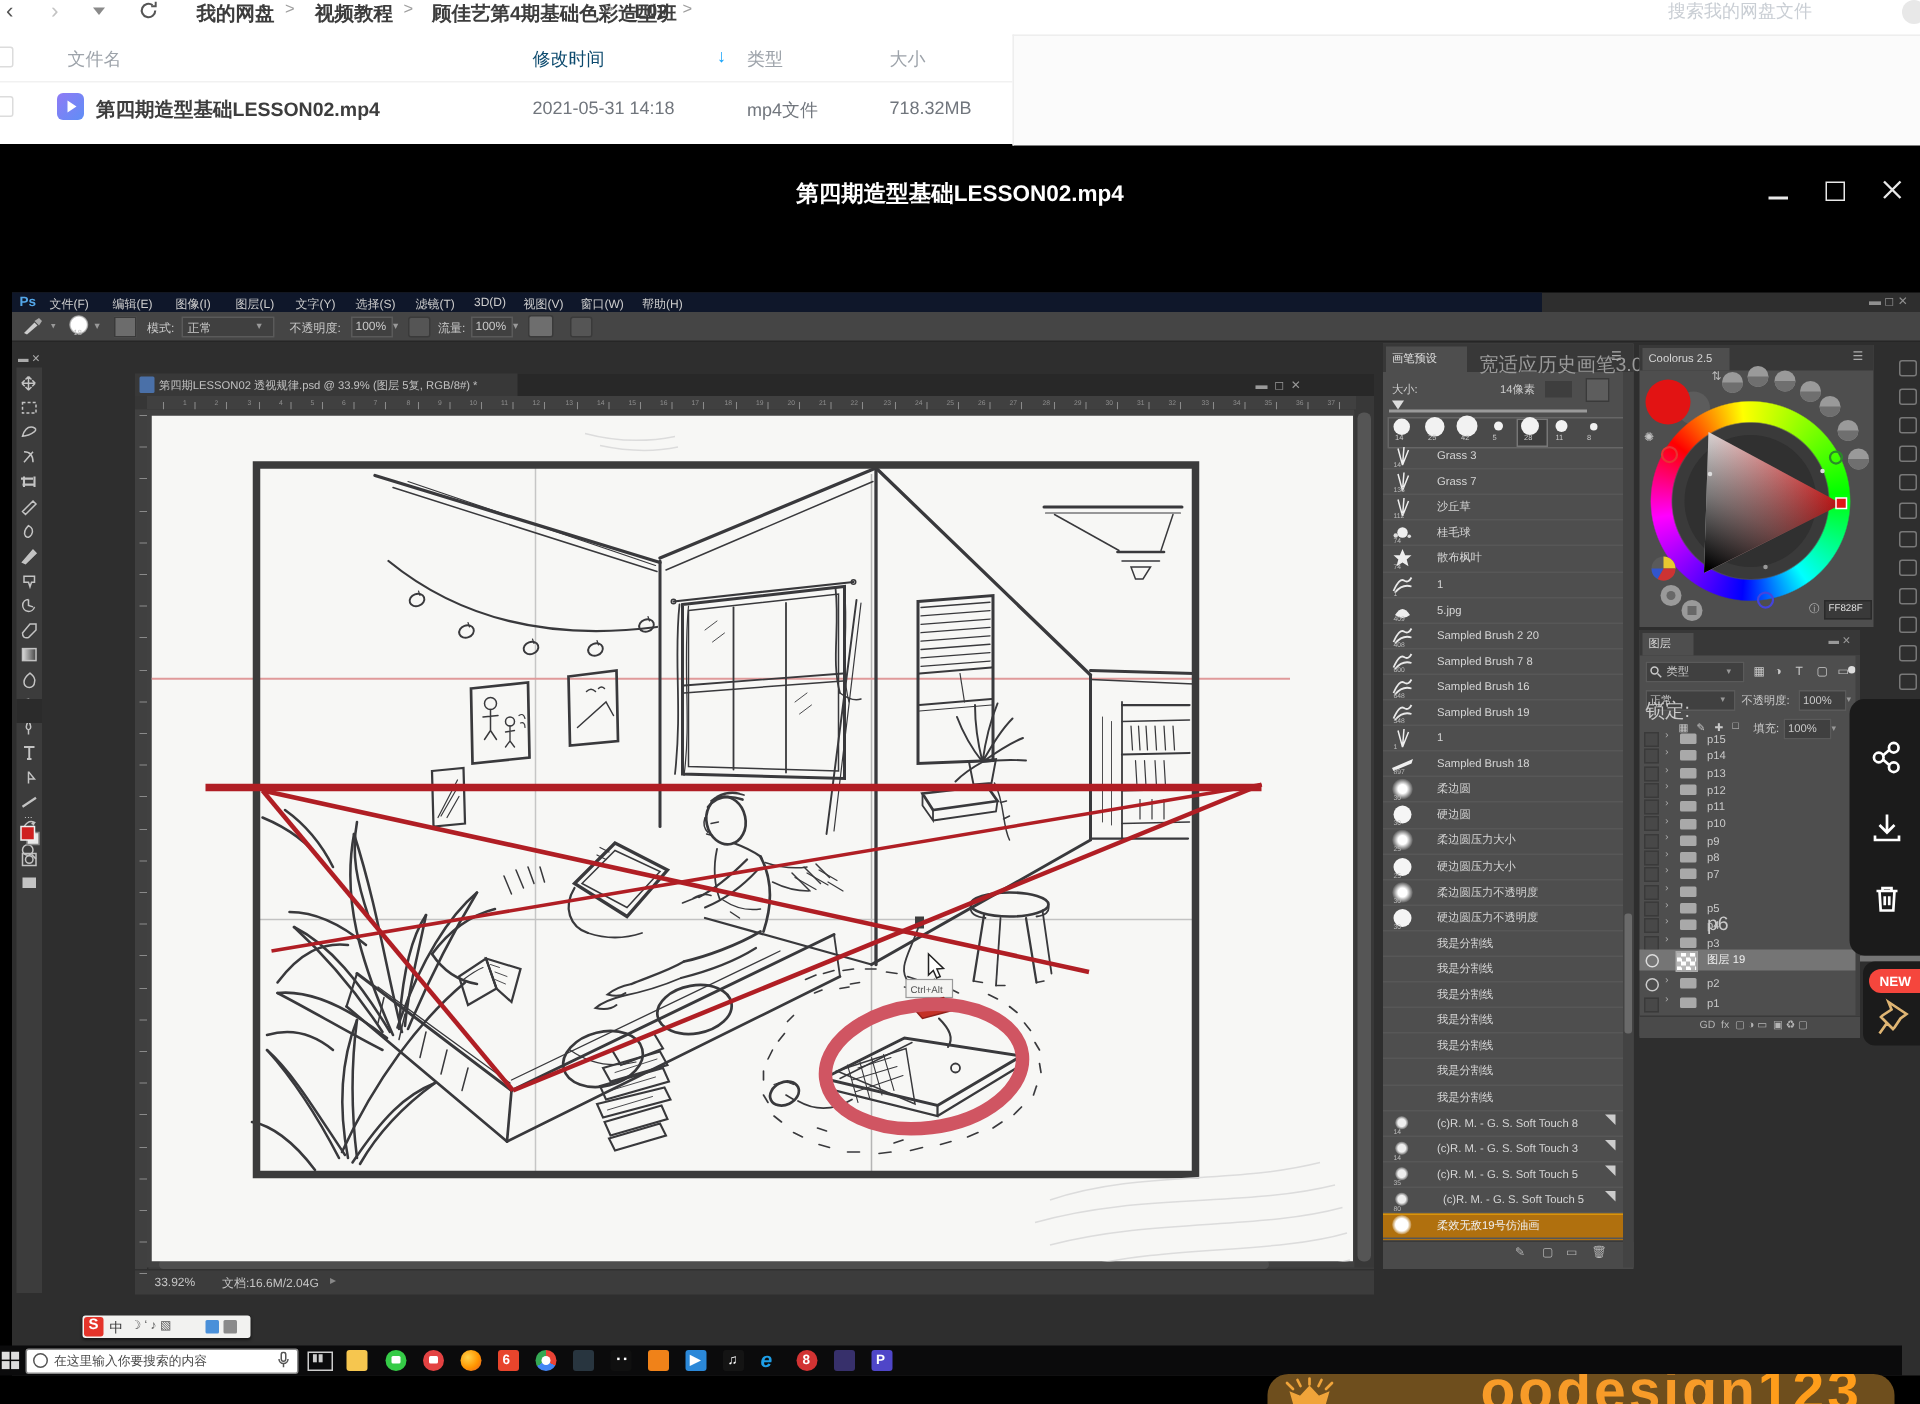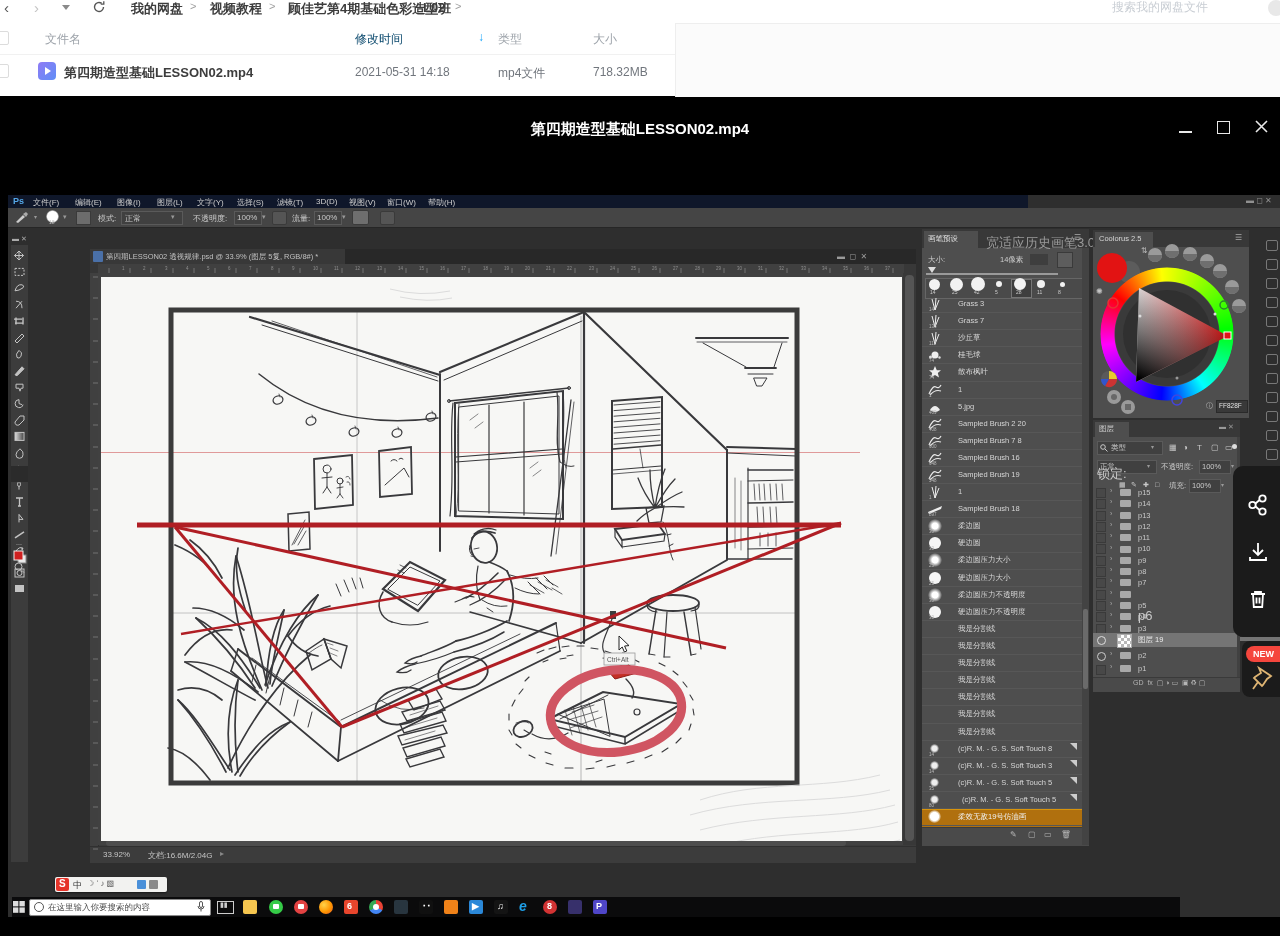--- a/index.html
+++ b/index.html
@@ -884,21 +884,21 @@
         <div class="a" style="left:14px;top:126px;width:10px;height:9px;border:1px solid #787878;border-radius:2px"></div>
         <div class="a" style="left:14px;top:145px;width:10px;height:9px;border:1px solid #787878;border-radius:2px"></div>
         <div class="a" style="left:14px;top:164px;width:10px;height:9px;border:1px solid #787878;border-radius:2px"></div>
         <div class="a" style="left:14px;top:183px;width:10px;height:9px;border:1px solid #787878;border-radius:2px"></div>
         <div class="a" style="left:14px;top:202px;width:10px;height:9px;border:1px solid #787878;border-radius:2px"></div>
         <div class="a" style="left:14px;top:221px;width:10px;height:9px;border:1px solid #787878;border-radius:2px"></div>
         <div class="a" style="left:14px;top:240px;width:10px;height:9px;border:1px solid #787878;border-radius:2px"></div>
         <div class="a" style="left:14px;top:259px;width:10px;height:9px;border:1px solid #787878;border-radius:2px"></div>
       </div>
     </div>
-    <div class="a" style="left:12px;top:897px;width:1168px;height:20px;background:#0b0b0c">
+    <div class="a" style="left:0;top:897px;width:1268px;height:20px;background:#0b0b0c">
       <svg class="a" style="left:1px;top:4px" width="12" height="12">
         <rect x="0" y="0" width="5.4" height="5.4" fill="#ddd"></rect>
         <rect x="6.4" y="0" width="5.4" height="5.4" fill="#ddd"></rect>
         <rect x="0" y="6.4" width="5.4" height="5.4" fill="#ddd"></rect>
         <rect x="6.4" y="6.4" width="5.4" height="5.4" fill="#ddd"></rect>
       </svg>
       <div class="a" style="left:17px;top:2px;width:180px;height:15px;background:#fff;border:1px solid #8a8a8a;border-radius:2px"></div>
       <div class="a" style="left:22px;top:5px;width:8px;height:8px;border:1.2px solid #555;border-radius:50%"></div>
       <div class="a tx" style="left:36px;top:5px;font-size:8.5px;color:#4a4a4a">在这里输入你要搜索的内容</div>
       <svg class="a" style="left:185px;top:4px" width="8" height="11">
@@ -958,12 +958,19 @@
  </svg>
 </div>
 <div class="a" style="left:1242px;top:641px;width:38px;height:56px;background:#1b1b1b;border-radius:8px 0 0 8px">
  <svg class="a" style="left:8px;top:24px" width="24" height="26" viewBox="0 0 24 26" fill="none" stroke="#dfb573" stroke-width="1.8">
    <path d="M9 3 L21 11 L17 14 L13 20 L12 21 L4 13 L5 12 L11 8 Z M8 17 L3 24"></path>
  </svg>
 </div>
 <div class="a" style="left:1246px;top:646px;width:34px;height:16px;background:#f5463d;border-radius:8px 0 0 8px"></div>
 <div class="a tx" style="left:1253px;top:649px;font-size:9px;font-weight:bold;color:#fff">NEW</div>
 
+<div class="a" style="left:845px;top:916px;width:418px;height:20px;background:#6e4e1d;border-radius:14px 14px 0 0;overflow:hidden">
+ <svg class="a" style="left:8px;top:1px" width="40" height="20" viewBox="0 0 40 20" fill="none" stroke="#f0a43a" stroke-width="1.8">
+  <path d="M8 12 L10 19 L30 19 L32 12 L26 14.5 L20 8 L14 14.5 Z" fill="#f0a43a"></path>
+  <path d="M5 5 L9 9 M20 2 L20 6 M35 5 L31 9 M12 3 L14 7 M28 3 L26 7" stroke-linecap="round"></path>
+ </svg>
+ <div class="a tx" style="left:142px;top:-7px;font-size:38px;line-height:38px;font-weight:bold;color:#f79b28;letter-spacing:2px">oodesign<span style="color:#ff9d1a">123</span></div>
+</div>
 </div>
 </body></html>

